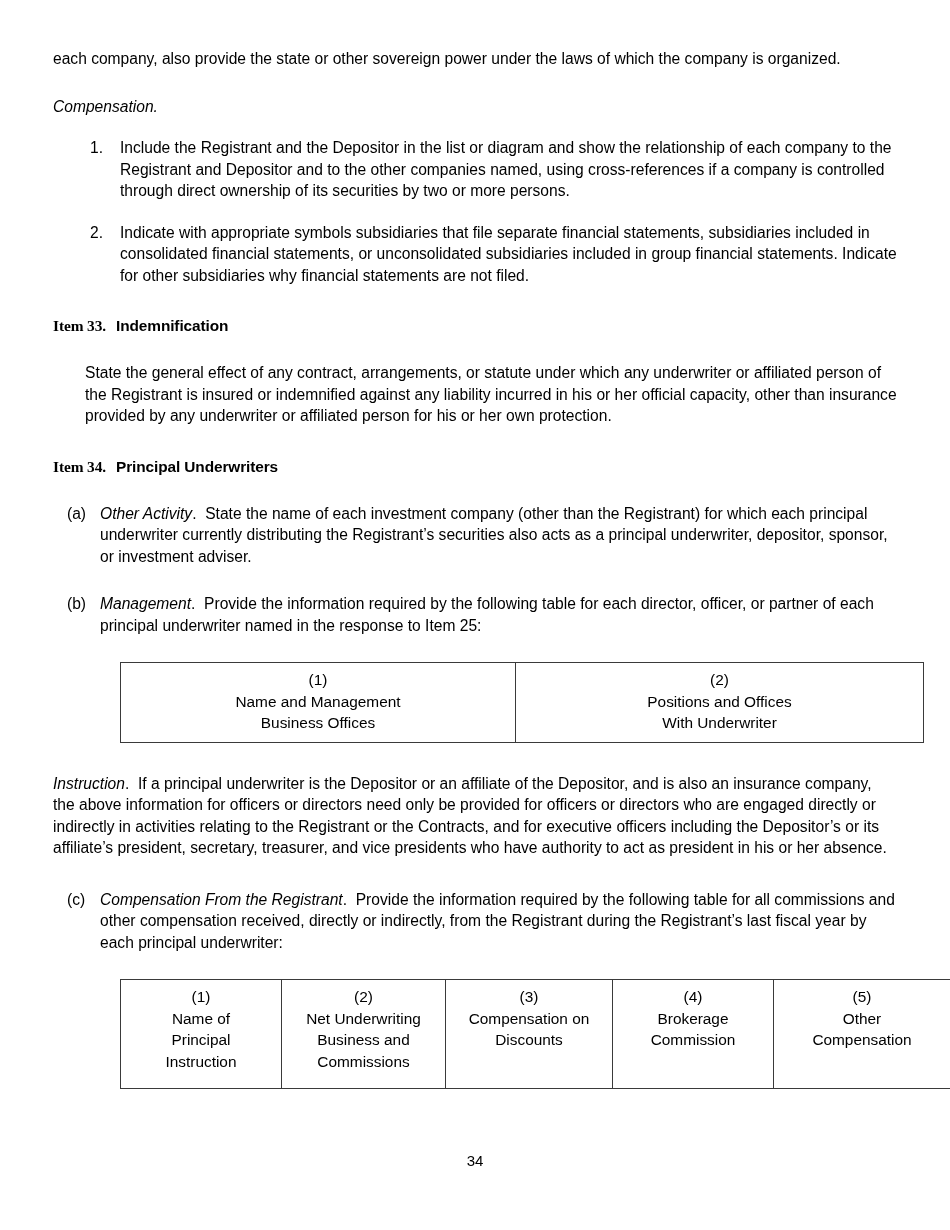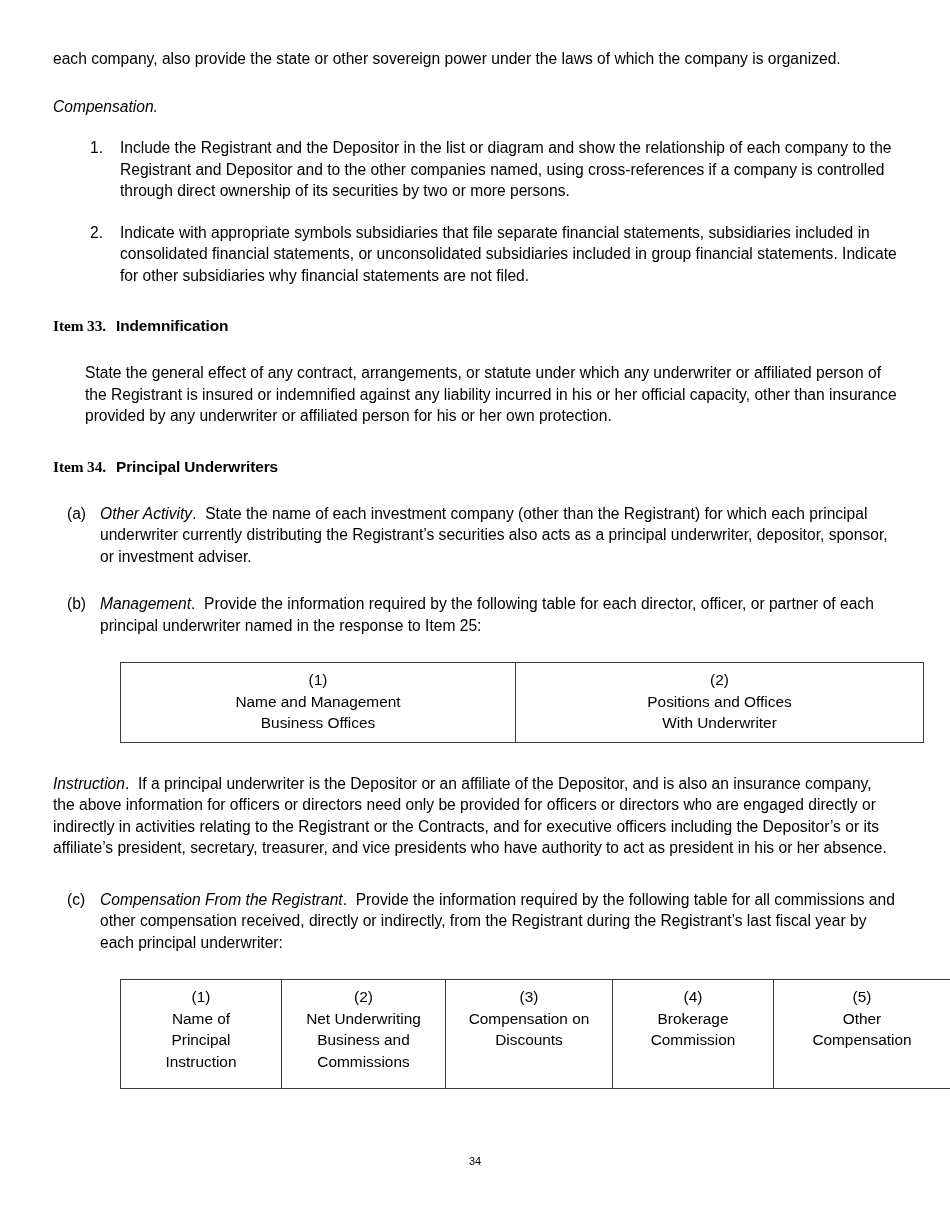--- a/index.html
+++ b/index.html
@@ -110,21 +110,21 @@
 
   #table-management td { height: 58px; }
   #table-compensation td { height: 94px; }
 
   .page-number {
     position: absolute;
     left: 0;
     right: 0;
     top: 1152px;
     text-align: center;
-    font-size: 11px;
+    font-size: 15px;
     line-height: 18px;
   }
 </style>
 </head>
 <body>
 
 <div class="page">
   <div class="content">
 
     <p class="para">each company, also provide the state or other sovereign power under the laws of which the company is organized.</p>

